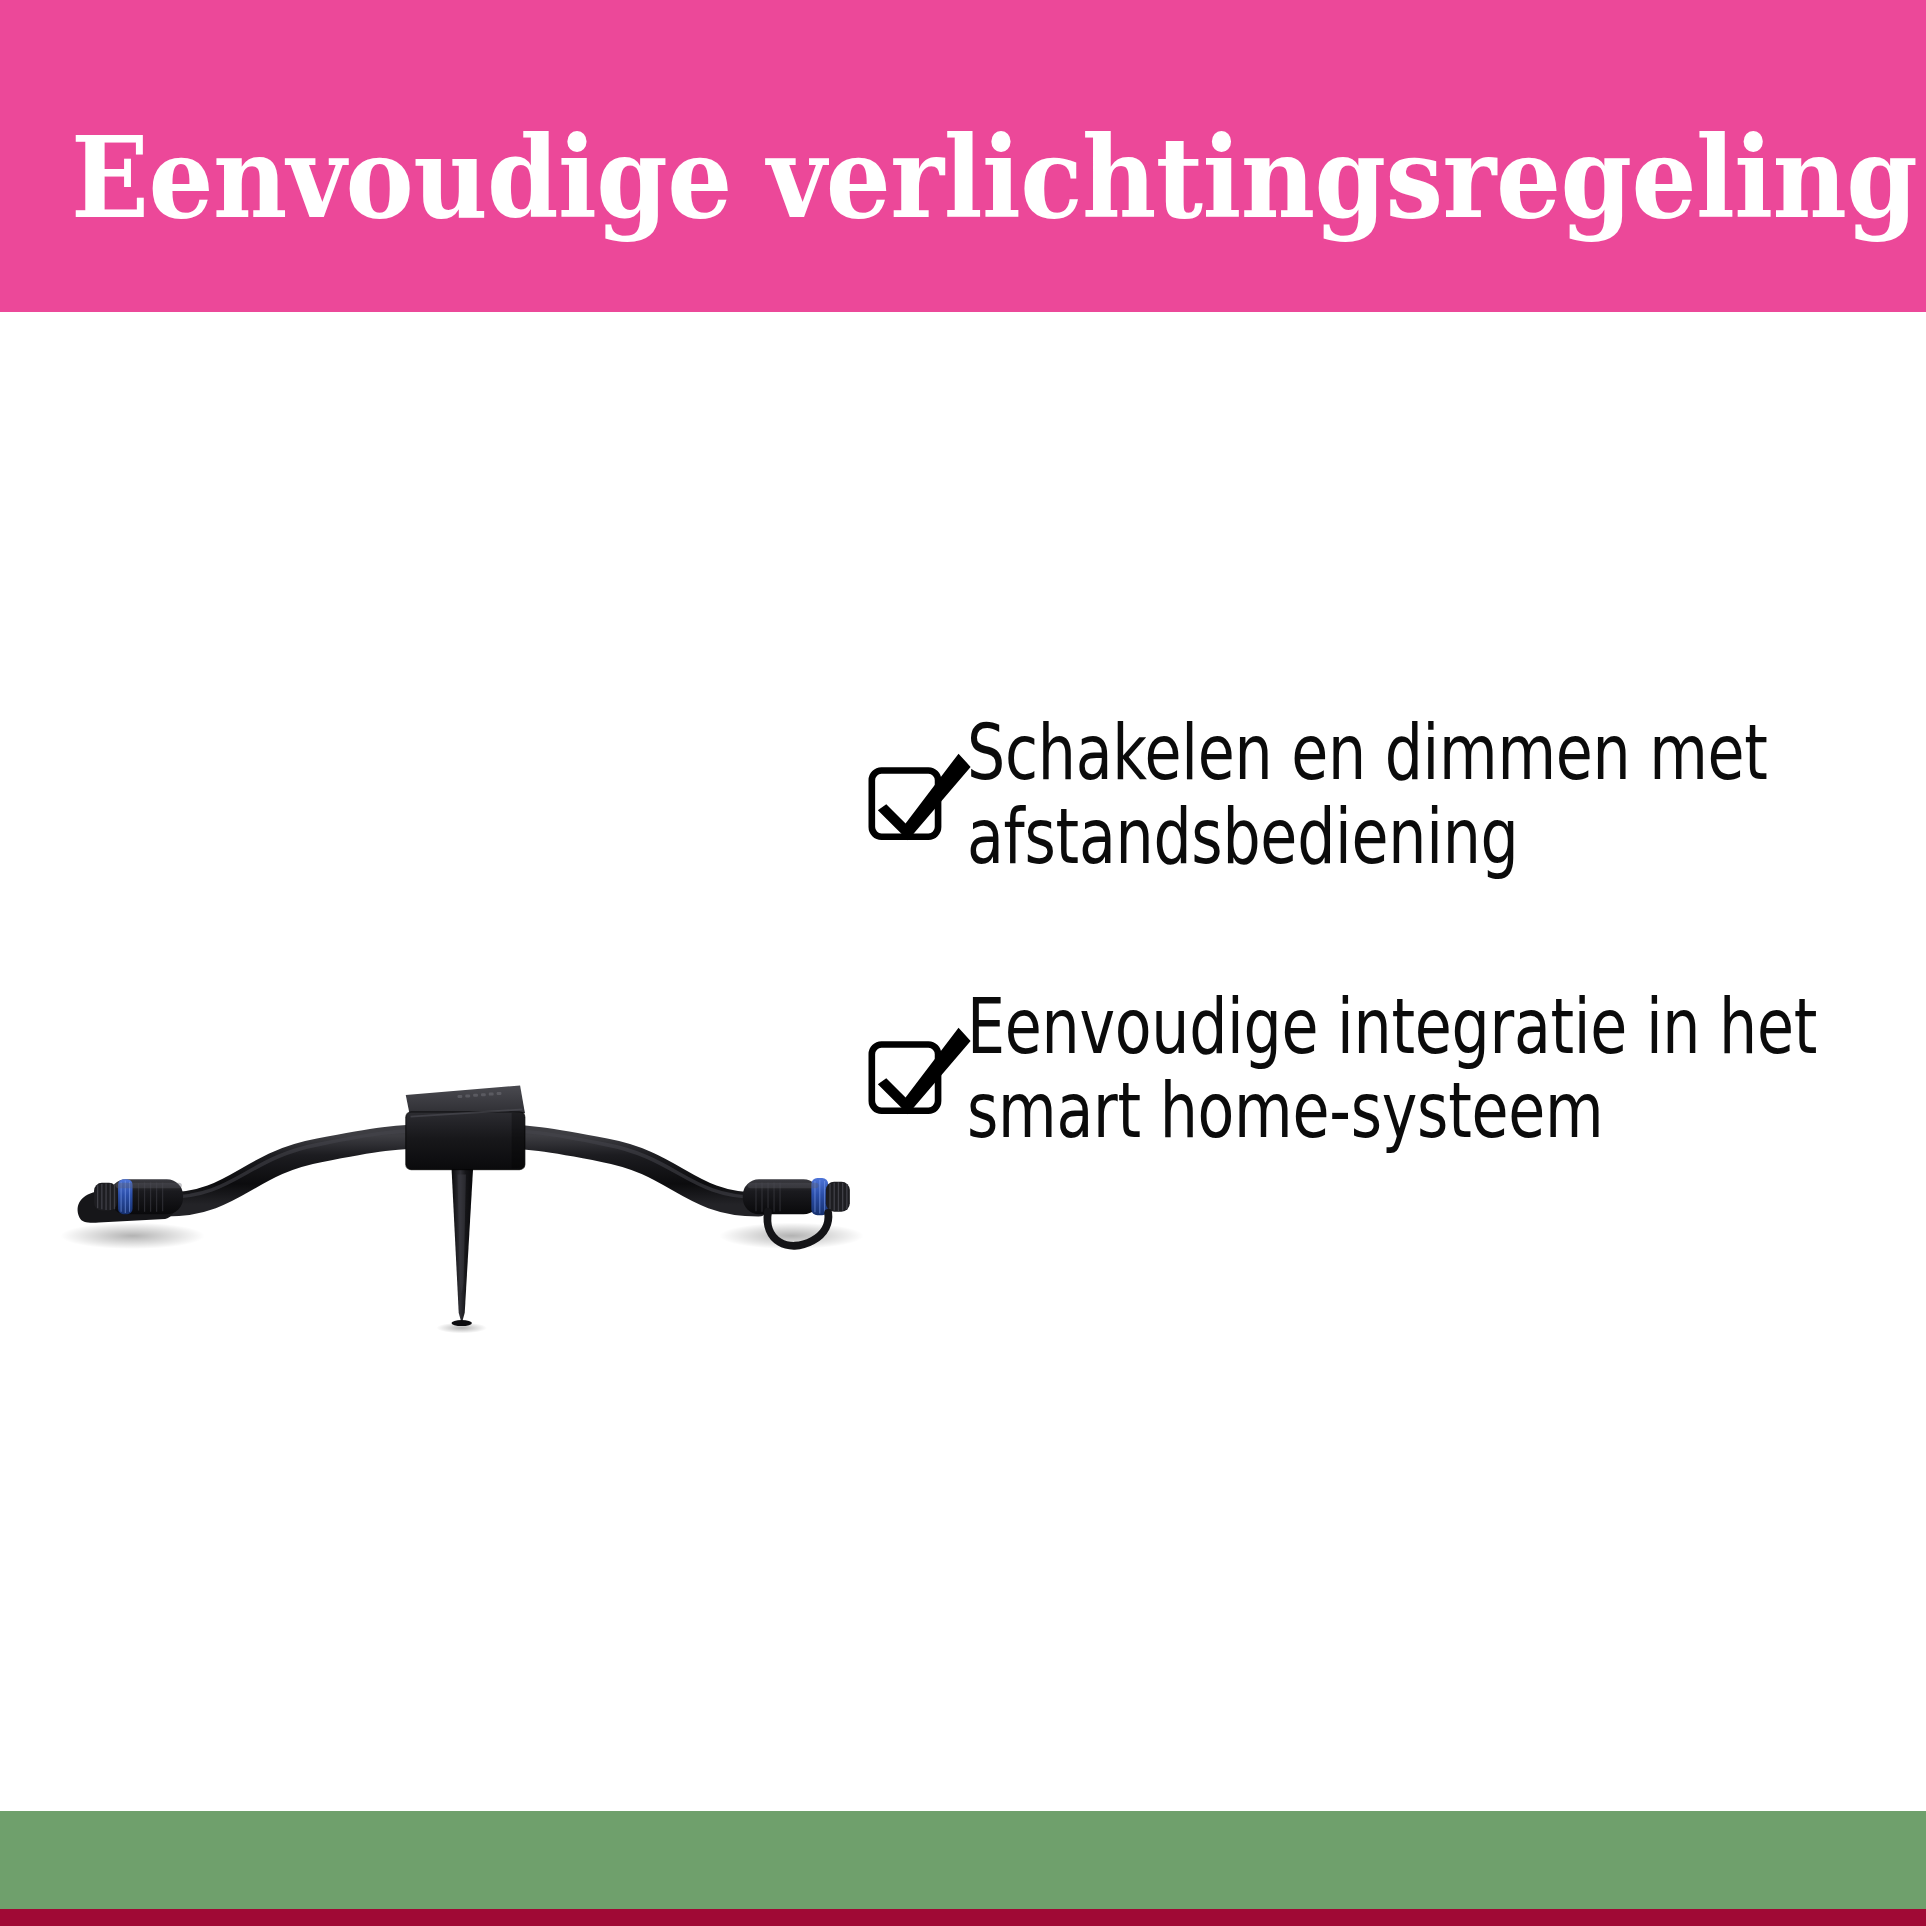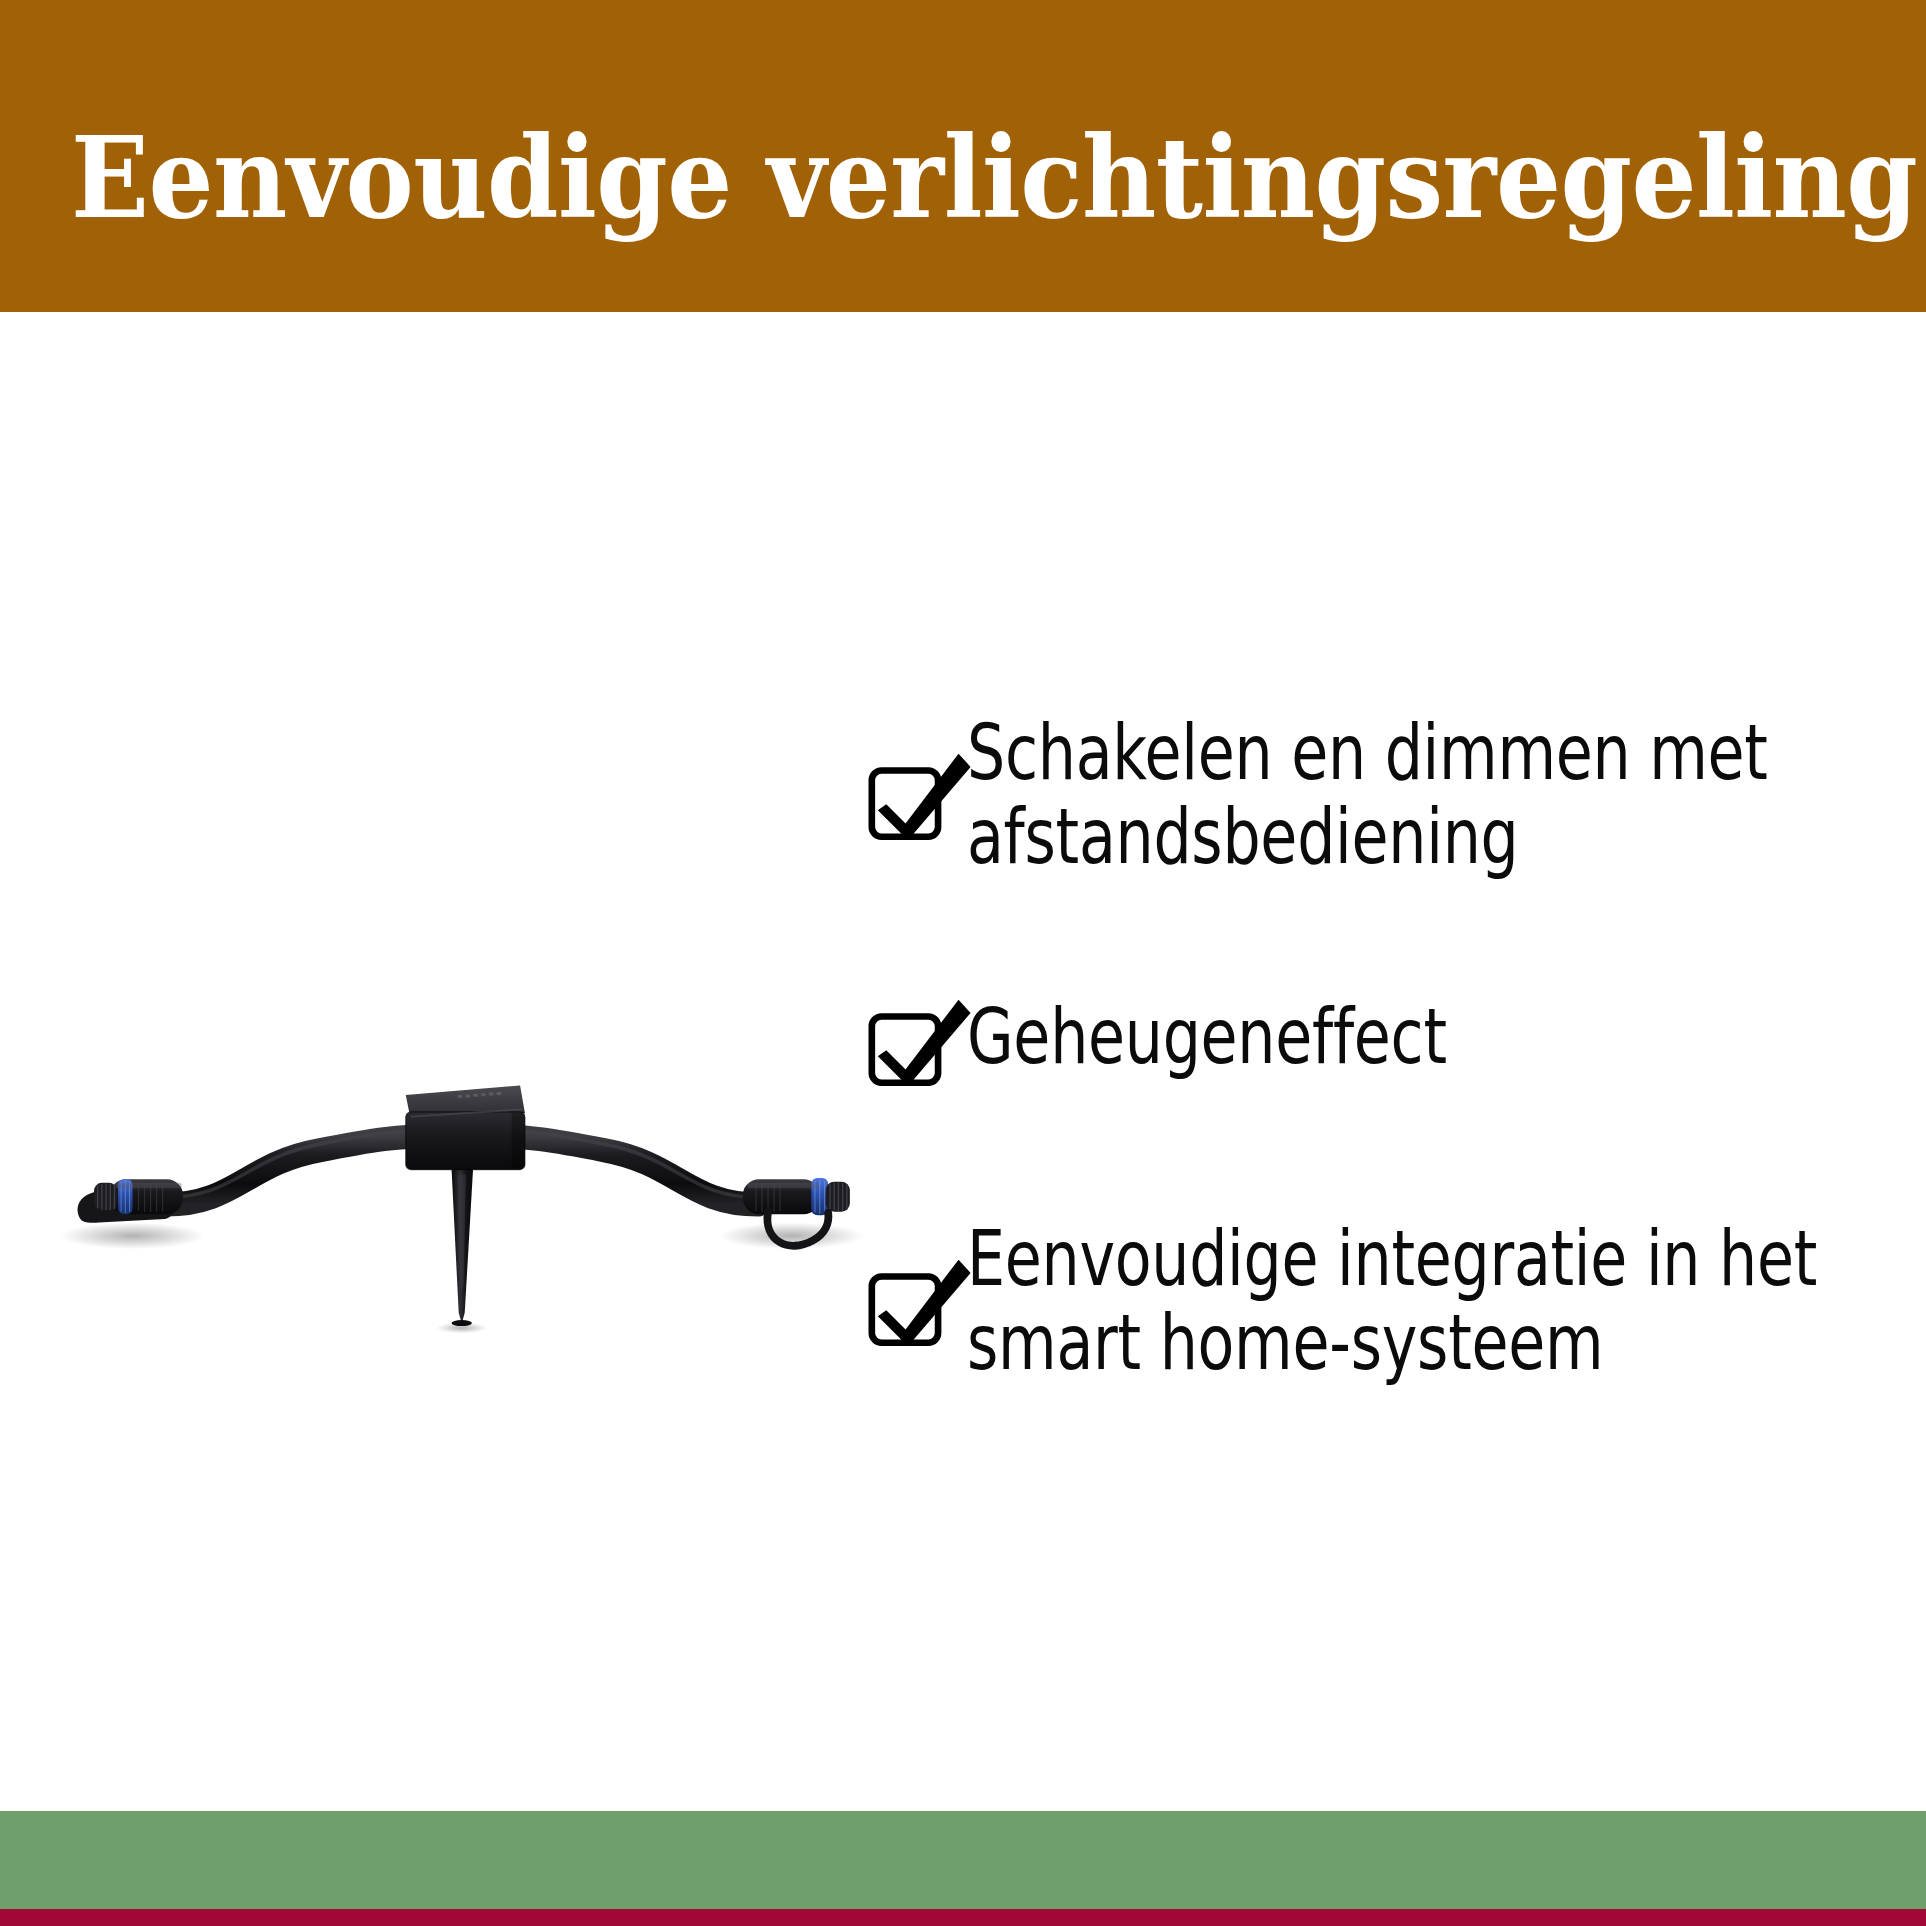--- a/index.html
+++ b/index.html
@@ -23,21 +23,21 @@
     overflow: hidden;
   }
 
   
   .header-band {
     position: absolute;
     left: 0;
     top: 0;
     width: 1926px;
     height: 312px;
-    background: #a16207;
+    background: #ec4899;
   }
   .header-title {
     position: absolute;
     left: 71px;
     top: 118px;
     width: 1782px;
     color: #ffffff;
     font-family: "DejaVu Serif", "Liberation Serif", serif;
     font-weight: 700;
     font-size: 113px;
@@ -304,29 +304,20 @@
       <li class="feature-item two-line">
         <span class="check-icon">
           <svg viewBox="0 0 176 176" xmlns="http://www.w3.org/2000/svg" aria-hidden="true">
             <rect x="8" y="44" width="110" height="110" rx="16" ry="16" fill="none" stroke="#000000" stroke-width="11"></rect>
             <path d="M 32 100 L 64 132 L 152 16 L 172 38 L 68 160 L 18 110 Z" fill="#000000"></path>
           </svg>
         </span>
         <span class="feature-label">Schakelen en dimmen met afstandsbediening</span>
       </li>
 
-      <li class="feature-item one-line">
-        <span class="check-icon">
-          <svg viewBox="0 0 176 176" xmlns="http://www.w3.org/2000/svg" aria-hidden="true">
-            <rect x="8" y="44" width="110" height="110" rx="16" ry="16" fill="none" stroke="#000000" stroke-width="11"></rect>
-            <path d="M 32 100 L 64 132 L 152 16 L 172 38 L 68 160 L 18 110 Z" fill="#000000"></path>
-          </svg>
-        </span>
-        <span class="feature-label">Geheugeneffect</span>
-      </li>
 
       <li class="feature-item two-line">
         <span class="check-icon">
           <svg viewBox="0 0 176 176" xmlns="http://www.w3.org/2000/svg" aria-hidden="true">
             <rect x="8" y="44" width="110" height="110" rx="16" ry="16" fill="none" stroke="#000000" stroke-width="11"></rect>
             <path d="M 32 100 L 64 132 L 152 16 L 172 38 L 68 160 L 18 110 Z" fill="#000000"></path>
           </svg>
         </span>
         <span class="feature-label">Eenvoudige integratie in het smart home-systeem</span>
       </li>

